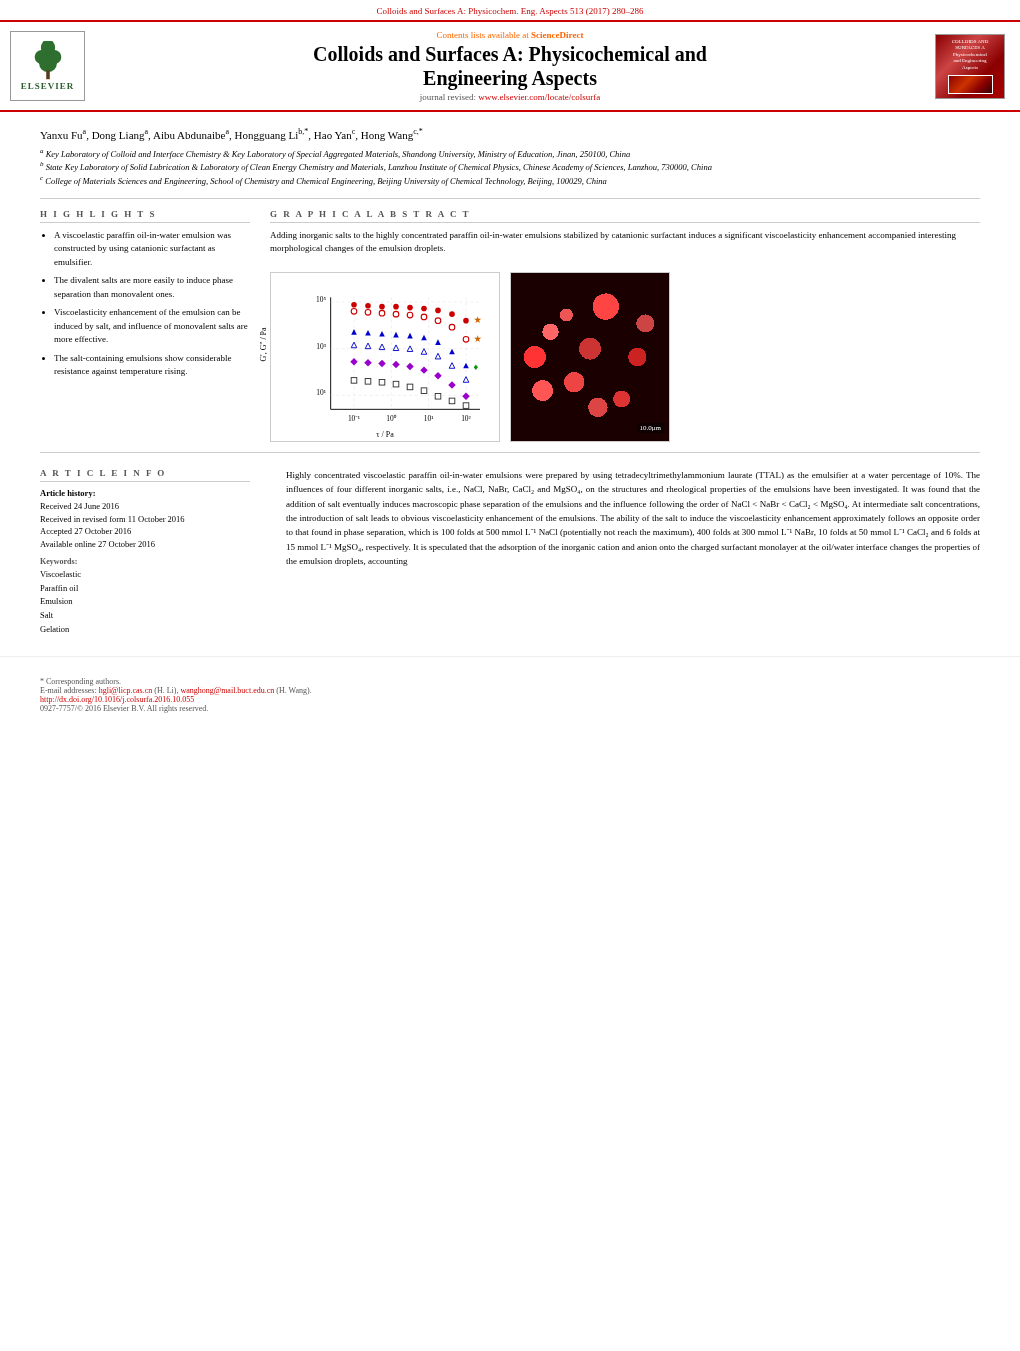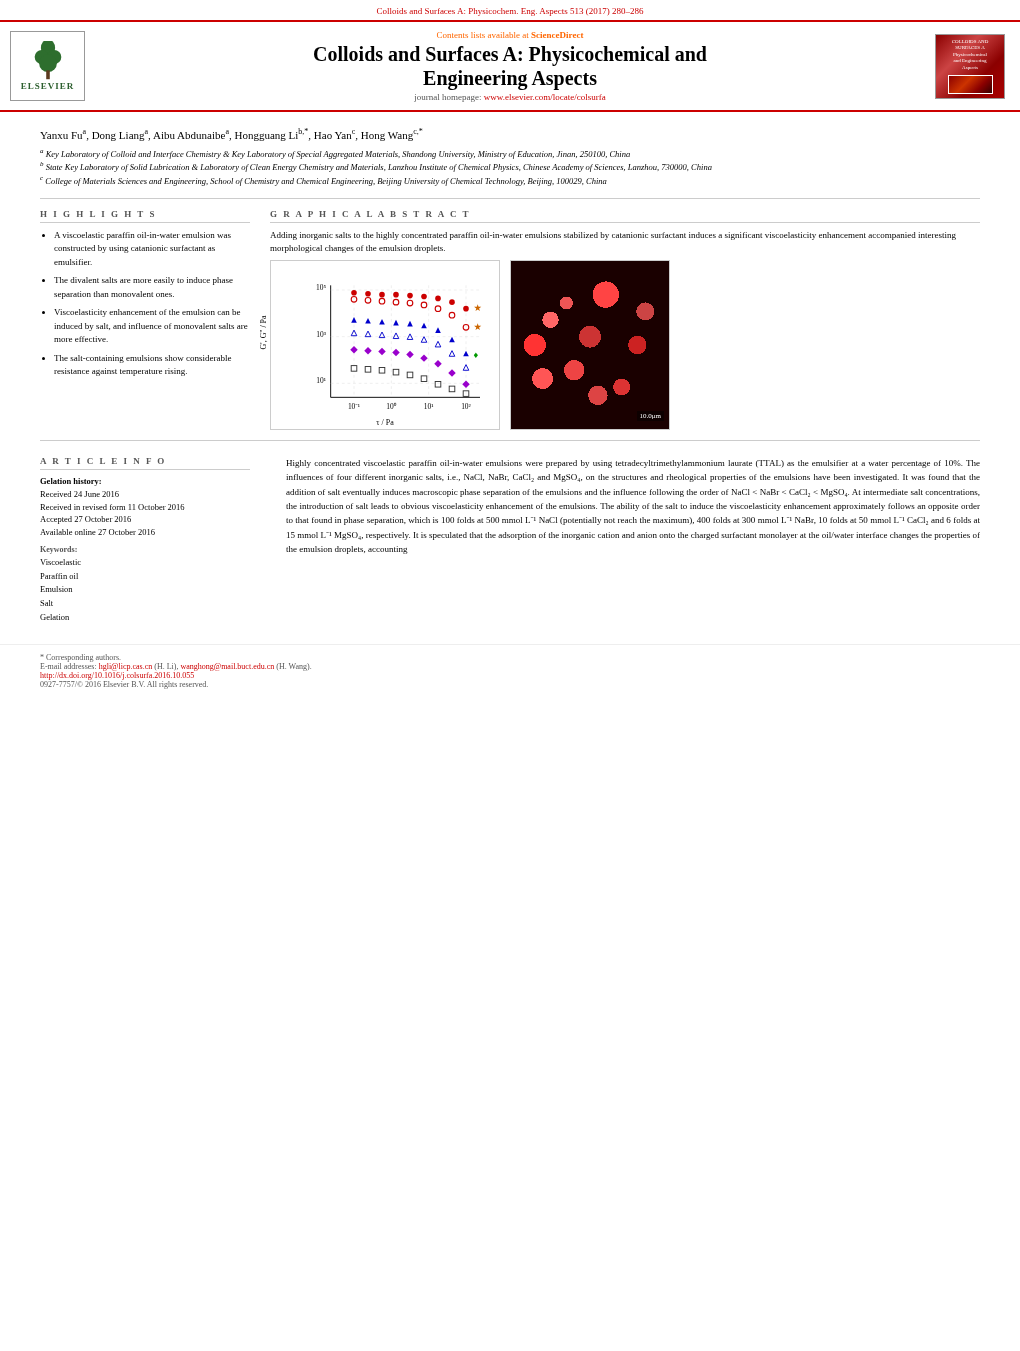--- a/index.html
+++ b/index.html
@@ -162,21 +162,21 @@
     }
     .highlights ul li {
       margin-bottom: 5px;
     }
 
     
     .graphical-abstract-text {
       font-size: 9px;
       line-height: 1.5;
       color: #000;
-      margin-bottom: 4px;
+      margin-bottom: 16px;
     }
     .graphical-abstract-images {
       display: flex;
       gap: 10px;
       align-items: flex-start;
     }
     .chart-area {
       width: 230px;
       height: 170px;
       border: 1px solid #ccc;
@@ -237,21 +237,21 @@
     }
     .abstract-text {
       font-size: 9px;
       line-height: 1.6;
       color: #000;
       text-align: justify;
     }
 
     
     .footer {
-      padding: 8px 40px 5px 40px;
+      padding: 20px 40px 5px 40px;
       font-size: 8px;
       color: #555;
       border-top: 1px solid #eee;
       margin-top: 10px;
     }
     .footer a { color: #c00; text-decoration: none; }
     .footer .doi { color: #c00; font-size: 8px; }
     .footer .copyright { font-size: 8px; color: #555; }
 
     
@@ -325,21 +325,21 @@
     <div class="journal-center">
       <div class="science-direct">
         <span>Contents lists available at</span>
         <span style="color:#f60; font-weight:bold;">ScienceDirect</span>
       </div>
       <div class="journal-title">
         <span>Colloids and Surfaces A: Physicochemical and</span><br>
         <span>Engineering Aspects</span>
       </div>
       <div class="journal-homepage">
-        <span>journal homepage:</span>
+        <span>journal revised:</span>
         <a href="#">www.elsevier.com/locate/colsurfa</a>
       </div>
     </div>
 
     <div class="journal-logo-right">
       <div class="elsevier-badge">
         <div style="font-size:5px; line-height:1.3; text-align:center;">
           <div>COLLOIDS AND</div>
           <div>SURFACES A</div>
           <div>Physicochemical</div>
@@ -495,21 +495,21 @@
     </div>
 
     <hr class="section-divider">
 
     <div class="bottom-two-col">
 
       <div class="article-info left-col">
         <div class="section-label">A R T I C L E   I N F O</div>
 
         <div class="info-item">
-          <b>Gelation history:</b>
+          <b>Article history:</b>
         </div>
         <div class="info-item">Received 24 June 2016</div>
         <div class="info-item">Received in revised form 11 October 2016</div>
         <div class="info-item">Accepted 27 October 2016</div>
         <div class="info-item">Available online 27 October 2016</div>
 
         <div class="subsection-label">Keywords:</div>
         <div class="keywords-list">
           <div>Viscoelastic</div>
           <div>Paraffin oil</div>

